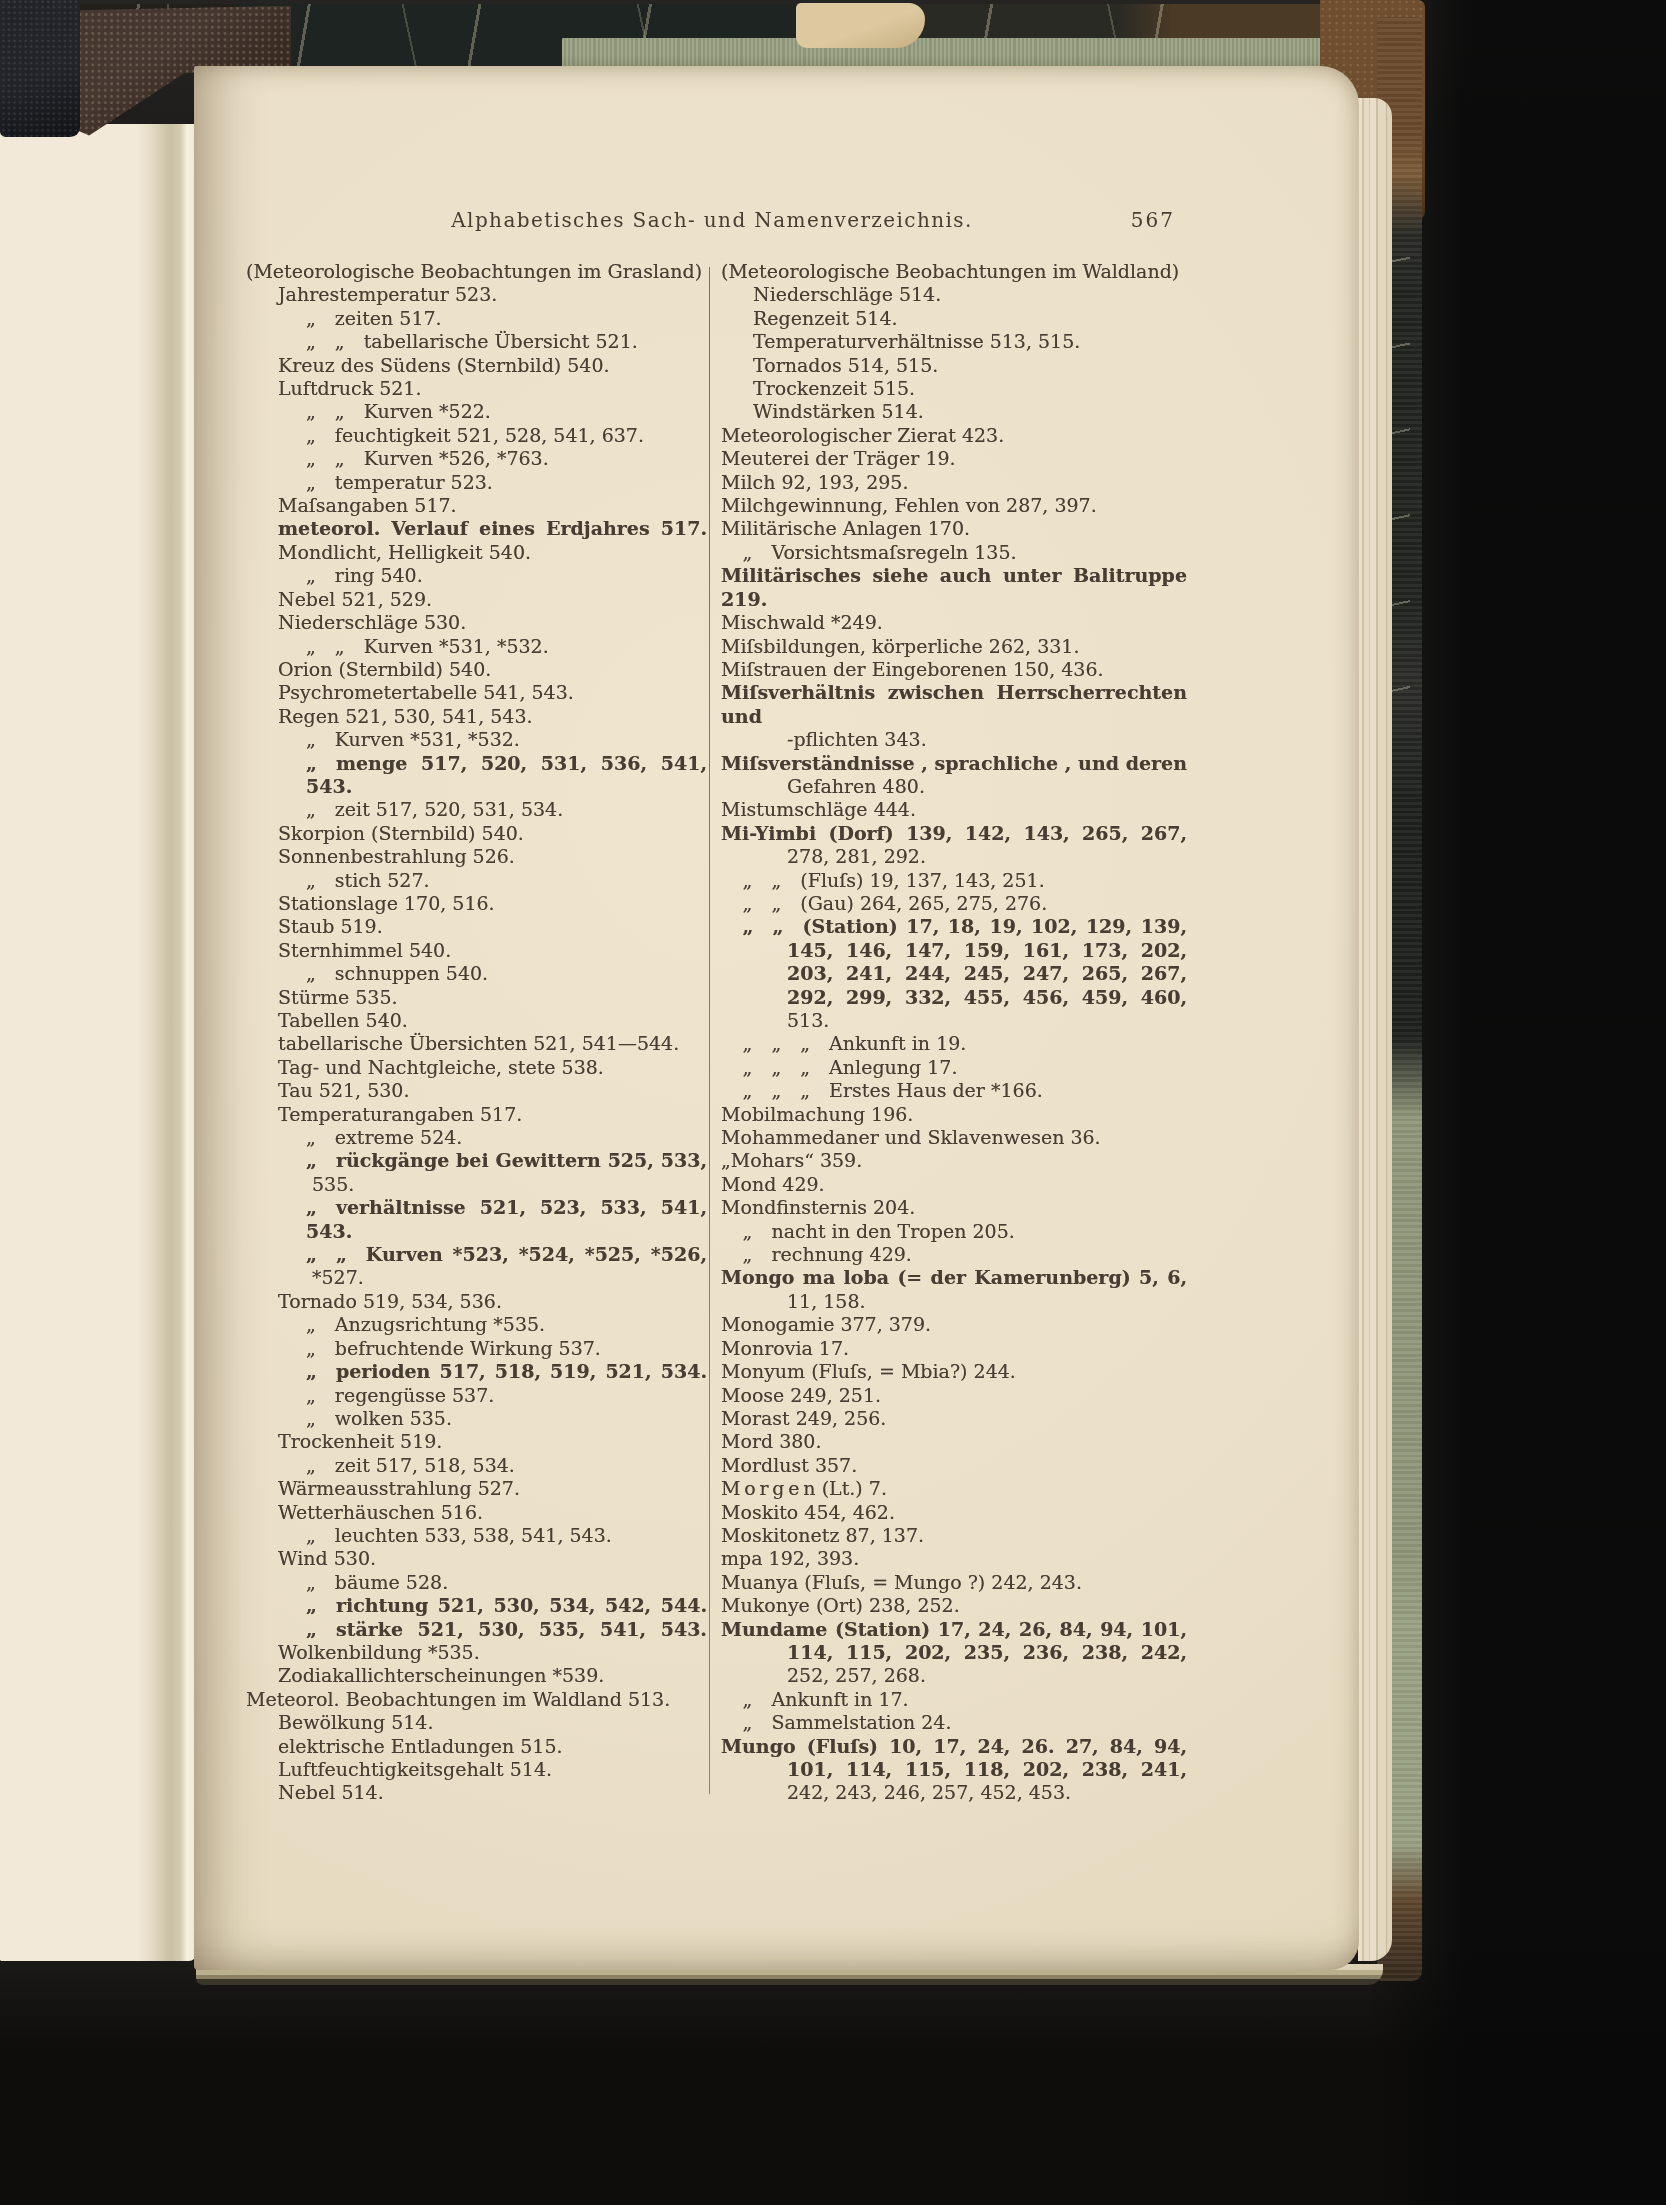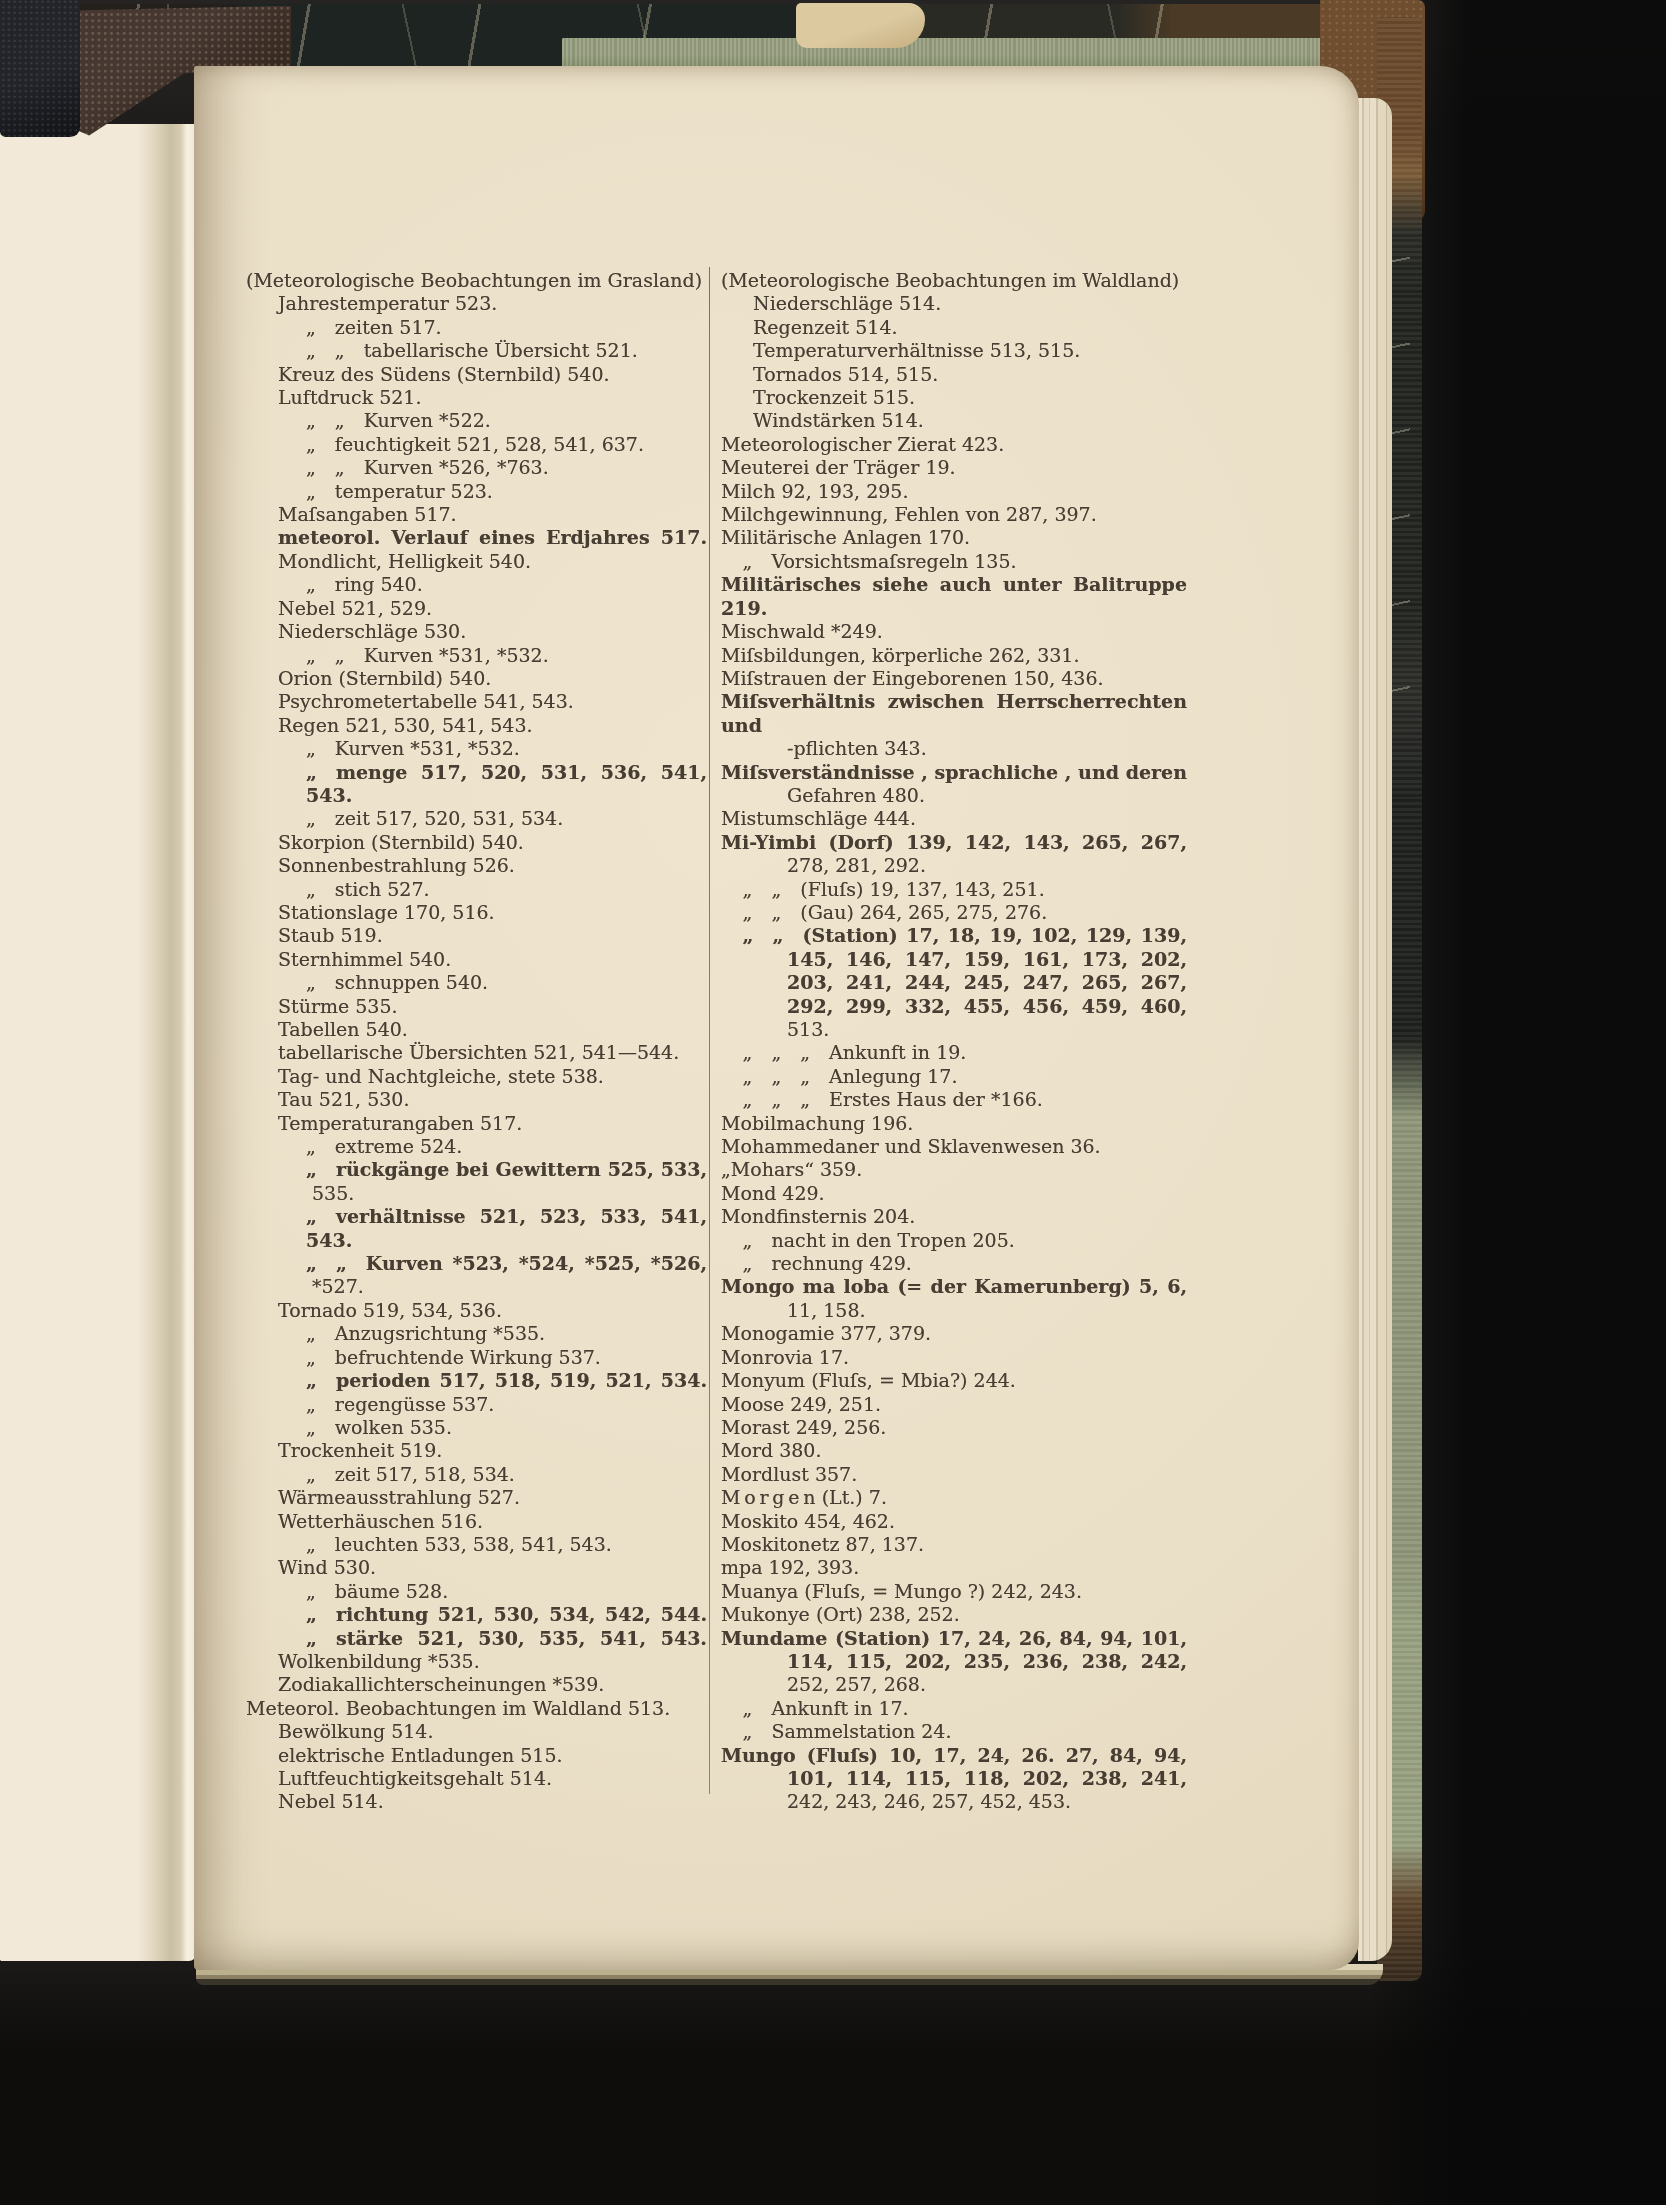--- a/index.html
+++ b/index.html
@@ -105,21 +105,21 @@
   .page-header{
     position:absolute;left:52px;top:142px;width:932px;height:28px;
     color:#463c31;font-size:20px;letter-spacing:1.4px;text-align:center;white-space:nowrap;
   }
   .hdr-num{position:absolute;right:2.8px;top:0;letter-spacing:2.1px;}
   .col-divider{
     position:absolute;left:515px;top:201px;width:1.4px;height:1527px;
     background:linear-gradient(180deg, rgba(110,100,88,.9), rgba(110,100,88,.75));
   }
   .col{
-    position:absolute;top:203px;color:#473d32;font-size:19px;line-height:23.4px;
+    position:absolute;top:194px;color:#473d32;font-size:19px;line-height:23.4px;
     text-shadow:0 0 0.3px rgba(71,61,50,.55);
   }
   .col-left{left:52px;width:461px;}
   .col-right{left:527px;width:466px;}
   .ln{white-space:nowrap;}
   .ln.j{white-space:normal;text-align:justify;text-align-last:justify;font-weight:bold;}
   .ind0{margin-left:0;}
   .ind1{margin-left:32px;}
   .ind2{margin-left:60px;}
   .ind3{margin-left:66px;}
@@ -137,20 +137,24 @@
   <div class="cover-wedge"></div>
   <div class="cover-corner-black"></div>
   <div class="cover-right"></div>
   <div class="scuffs"></div>
 
   <div class="page-left"></div>
   <div class="fore-edge"></div>
   <div class="page-bottom-edge"></div>
 
   <div class="page-main">
+    <div class="page-header">
+      <span class="hdr-title">Alphabetisches Sach- und Namenverzeichnis.</span>
+      <span class="hdr-num">567</span>
+    </div>
     <div class="col-divider"></div>
     <div class="col col-left">
         <div class="ln ind0">(Meteorologische Beobachtungen im Grasland)</div>
         <div class="ln ind1">Jahrestemperatur 523.</div>
         <div class="ln ind2">„ zeiten 517.</div>
         <div class="ln ind2">„ „ tabellarische Übersicht 521.</div>
         <div class="ln ind1">Kreuz des Südens (Sternbild) 540.</div>
         <div class="ln ind1">Luftdruck 521.</div>
         <div class="ln ind2">„ „ Kurven *522.</div>
         <div class="ln ind2">„ feuchtigkeit 521, 528, 541, 637.</div>

